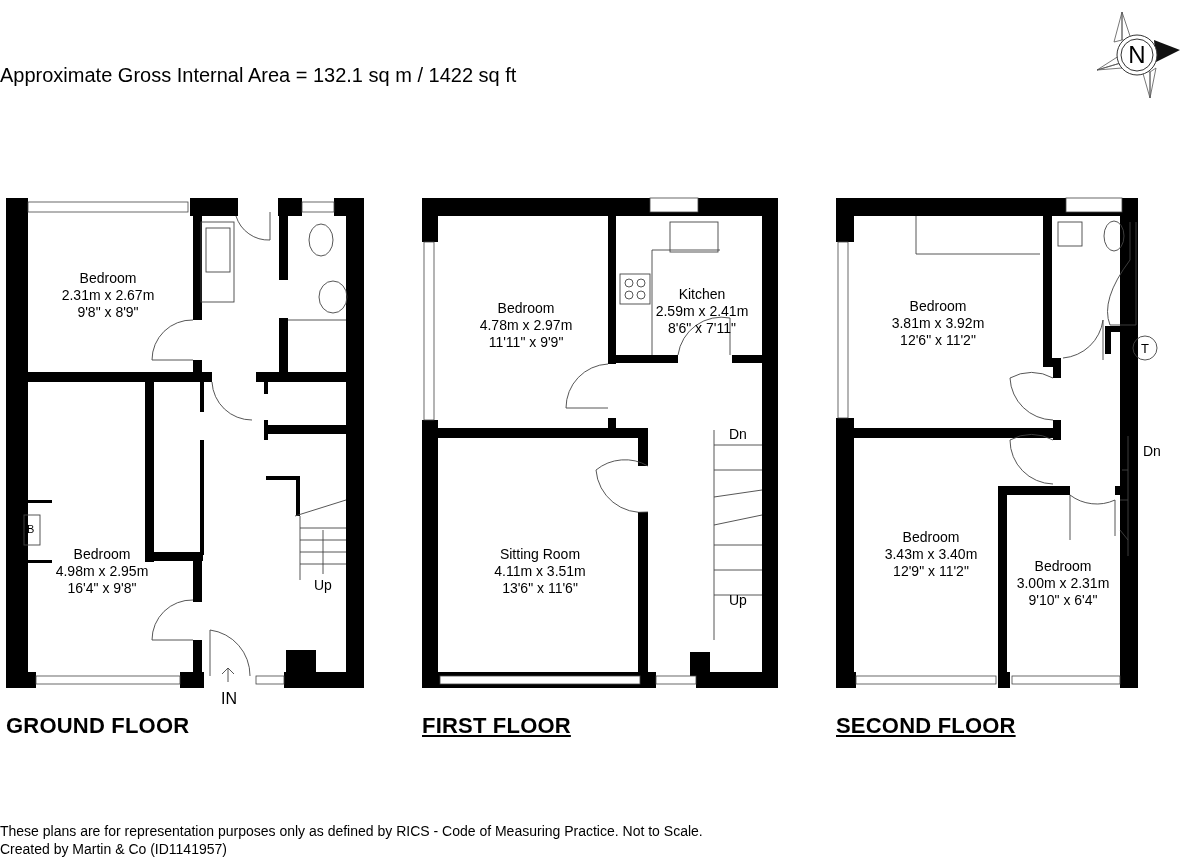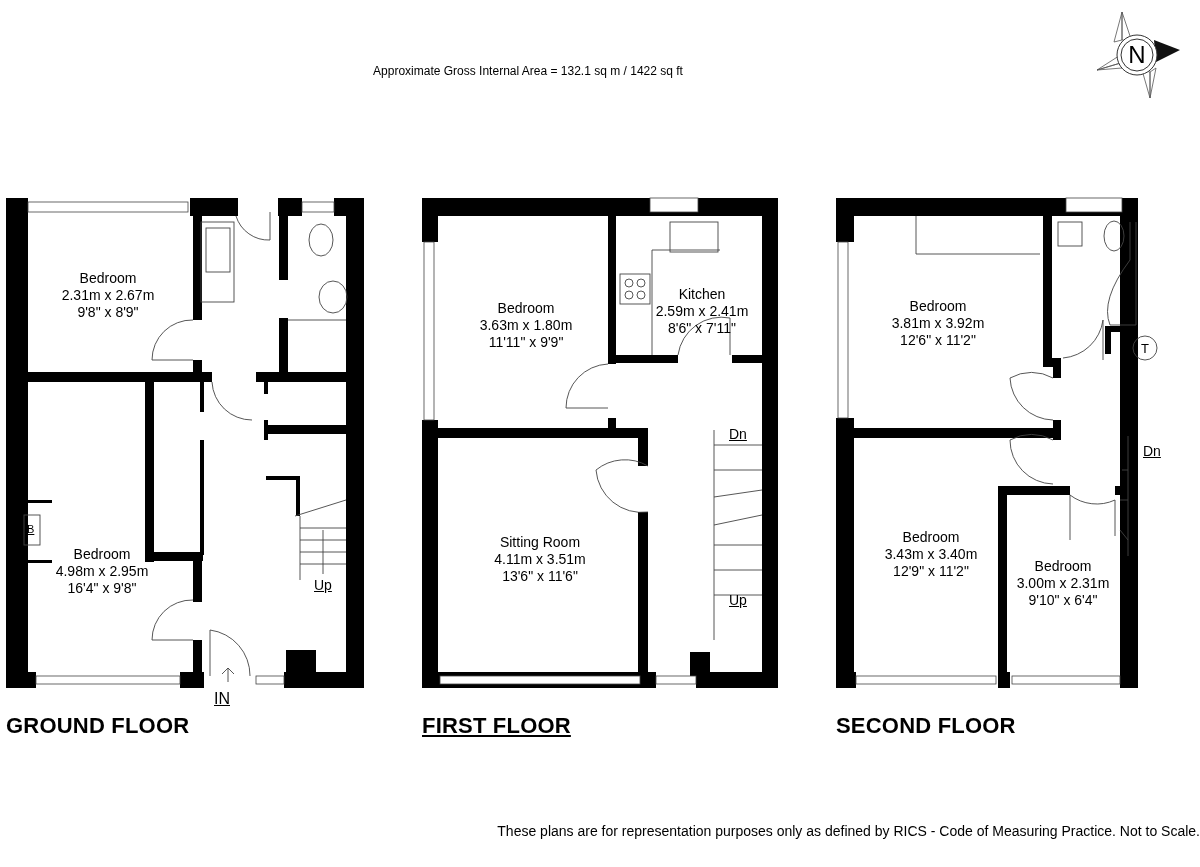--- a/index.html
+++ b/index.html
@@ -1,23 +1,23 @@
 <!DOCTYPE html>
 <html><head>
 <meta charset="utf-8">
 <style>
   html, body { margin:0; padding:0; background:#ffffff; }
   body { width:1200px; height:867px; position:relative; overflow:hidden; font-family:"Liberation Sans", sans-serif; color:#000; }
   .abs { position:absolute; }
-  .area-title { left:0; width:1056px; top:64px; text-align:center; font-size:12px; }
+  .area-title { left:0; width:1056px; top:64px; text-align:left; font-size:20px; }
   .plans { left:0; top:0; width:1200px; height:867px; }
   .floor-label { font-size:22px; font-weight:bold; top:705px; letter-spacing:0.2px;margin-top:8px; }
   .room-label { position:absolute; text-align:center; font-size:14px; line-height:17px; white-space:nowrap; transform:translateX(-50%); }
-  .small-label { position:absolute; font-size:14px;text-decoration:underline; }
-  .footer { left:0; width:1200px; top:822px; text-align:right; font-size:14px; line-height:18px; }
+  .small-label { position:absolute; font-size:14px; }
+  .footer { left:0; width:1200px; top:822px; text-align:left; font-size:14px; line-height:18px; }
   .compass { left:1092px; top:10px; width:90px; height:90px; }
 </style>
 </head>
 <body>
 
 <div class="abs area-title">Approximate Gross Internal Area = 132.1 sq m / 1422 sq ft</div>
 
 <svg class="abs compass" viewBox="0 0 90 90">
   <g stroke="#555" stroke-width="0.8" fill="none">
     <polygon points="30,2 40,32 30,30"></polygon>
@@ -168,34 +168,34 @@
   <div>2.31m x 2.67m</div>
   <div>9'8" x 8'9"</div>
 </div>
 <div class="room-label" style="left:102px; top:546px;">
   <div>Bedroom</div>
   <div>4.98m x 2.95m</div>
   <div>16'4" x 9'8"</div>
 </div>
 <div class="small-label" style="left:27px; top:523px; font-size:11px;">B</div>
 <div class="small-label" style="left:314px; top:577px;">Up</div>
-<div class="small-label" style="left:214px; top:690px; font-size:16px;">IN</div>
+<div class="small-label" style="left:221px; top:690px; font-size:16px;">IN</div>
 <div class="abs floor-label" style="left:6px;">GROUND FLOOR</div>
 
 <div class="room-label" style="left:526px; top:300px;">
   <div>Bedroom</div>
-  <div>3.63m x 1.80m</div>
+  <div>4.78m x 2.97m</div>
   <div>11'11" x 9'9"</div>
 </div>
 <div class="room-label" style="left:702px; top:258px;margin-top:28px;">
   <div>Kitchen</div>
   <div>2.59m x 2.41m</div>
   <div>8'6" x 7'11"</div>
 </div>
-<div class="room-label" style="left:540px; top:534px;">
+<div class="room-label" style="left:540px; top:546px;">
   <div>Sitting Room</div>
   <div>4.11m x 3.51m</div>
   <div>13'6" x 11'6"</div>
 </div>
 <div class="small-label" style="left:729px; top:426px;">Dn</div>
 <div class="small-label" style="left:729px; top:592px;">Up</div>
 <div class="abs floor-label" style="left:422px;text-decoration:underline;">FIRST FLOOR</div>
 
 <div class="room-label" style="left:938px; top:298px;">
   <div>Bedroom</div>
@@ -206,17 +206,18 @@
   <div>Bedroom</div>
   <div>3.43m x 3.40m</div>
   <div>12'9" x 11'2"</div>
 </div>
 <div class="room-label" style="left:1063px; top:558px;">
   <div>Bedroom</div>
   <div>3.00m x 2.31m</div>
   <div>9'10" x 6'4"</div>
 </div>
 <div class="small-label" style="left:1143px; top:443px;">Dn</div>
-<div class="abs floor-label" style="left:836px;">SECOND FLOOR</div>
+<div class="abs floor-label" style="left:836px;text-decoration:underline;">SECOND FLOOR</div>
 
 <div class="abs footer">
   <div>These plans are for representation purposes only as defined by RICS - Code of Measuring Practice. Not to Scale.</div>
+  <div>Created by Martin &amp; Co (ID1141957)</div>
 </div>
 
 </body></html>

